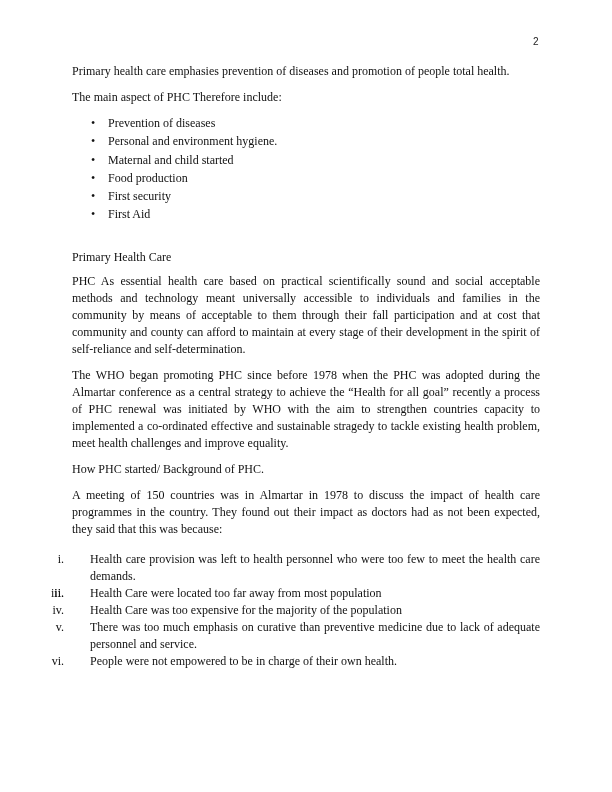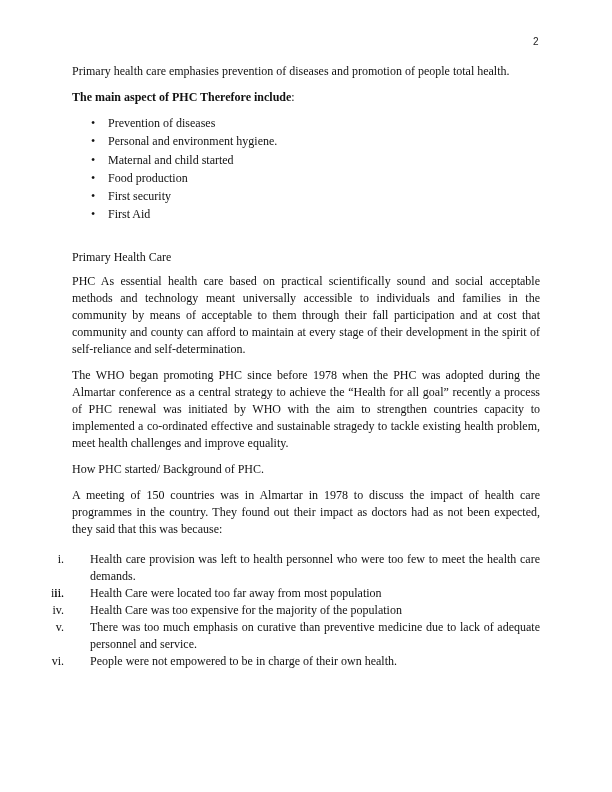--- a/index.html
+++ b/index.html
@@ -30,21 +30,21 @@
       width: 468px;
       font-size: 12px;
       line-height: 17px;
     }
     p {
       margin: 0;
       text-align: justify;
     }
     .p-intro { margin-bottom: 9px; }
     .aspect-heading { margin-bottom: 9px; }
-    .bold { font-weight: bold; }
+    .bold { font-weight: normal; }
     ul.bullets {
       list-style: none;
       margin: 0 0 0 0;
       padding: 0;
     }
     ul.bullets li {
       position: relative;
       padding-left: 36px;
       height: 18.3px;
       line-height: 17px;

